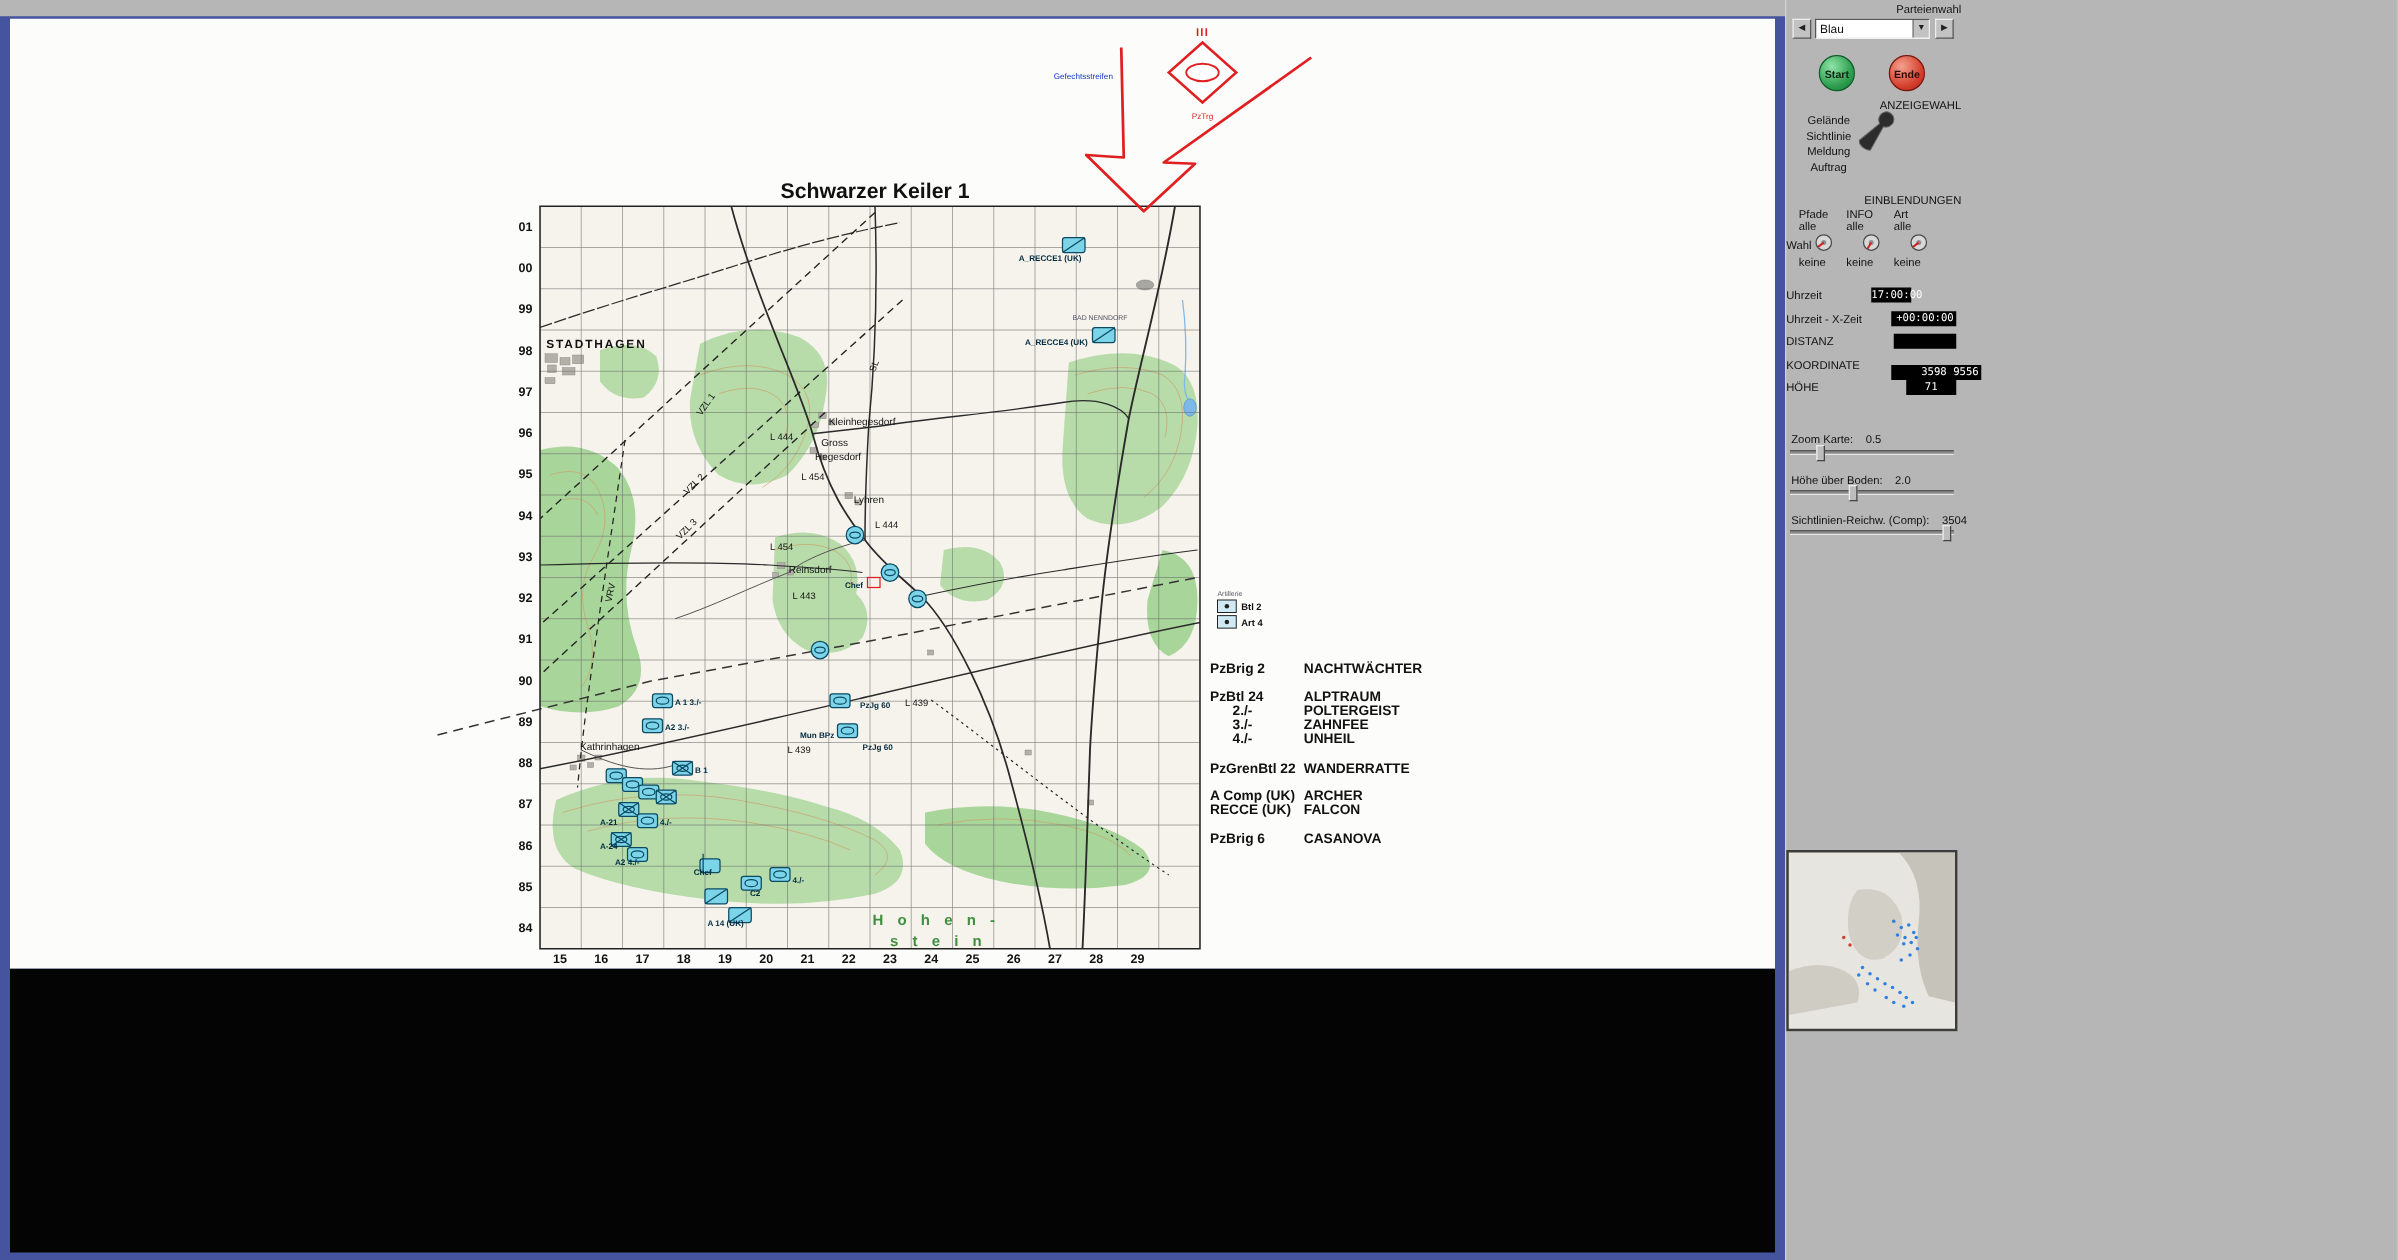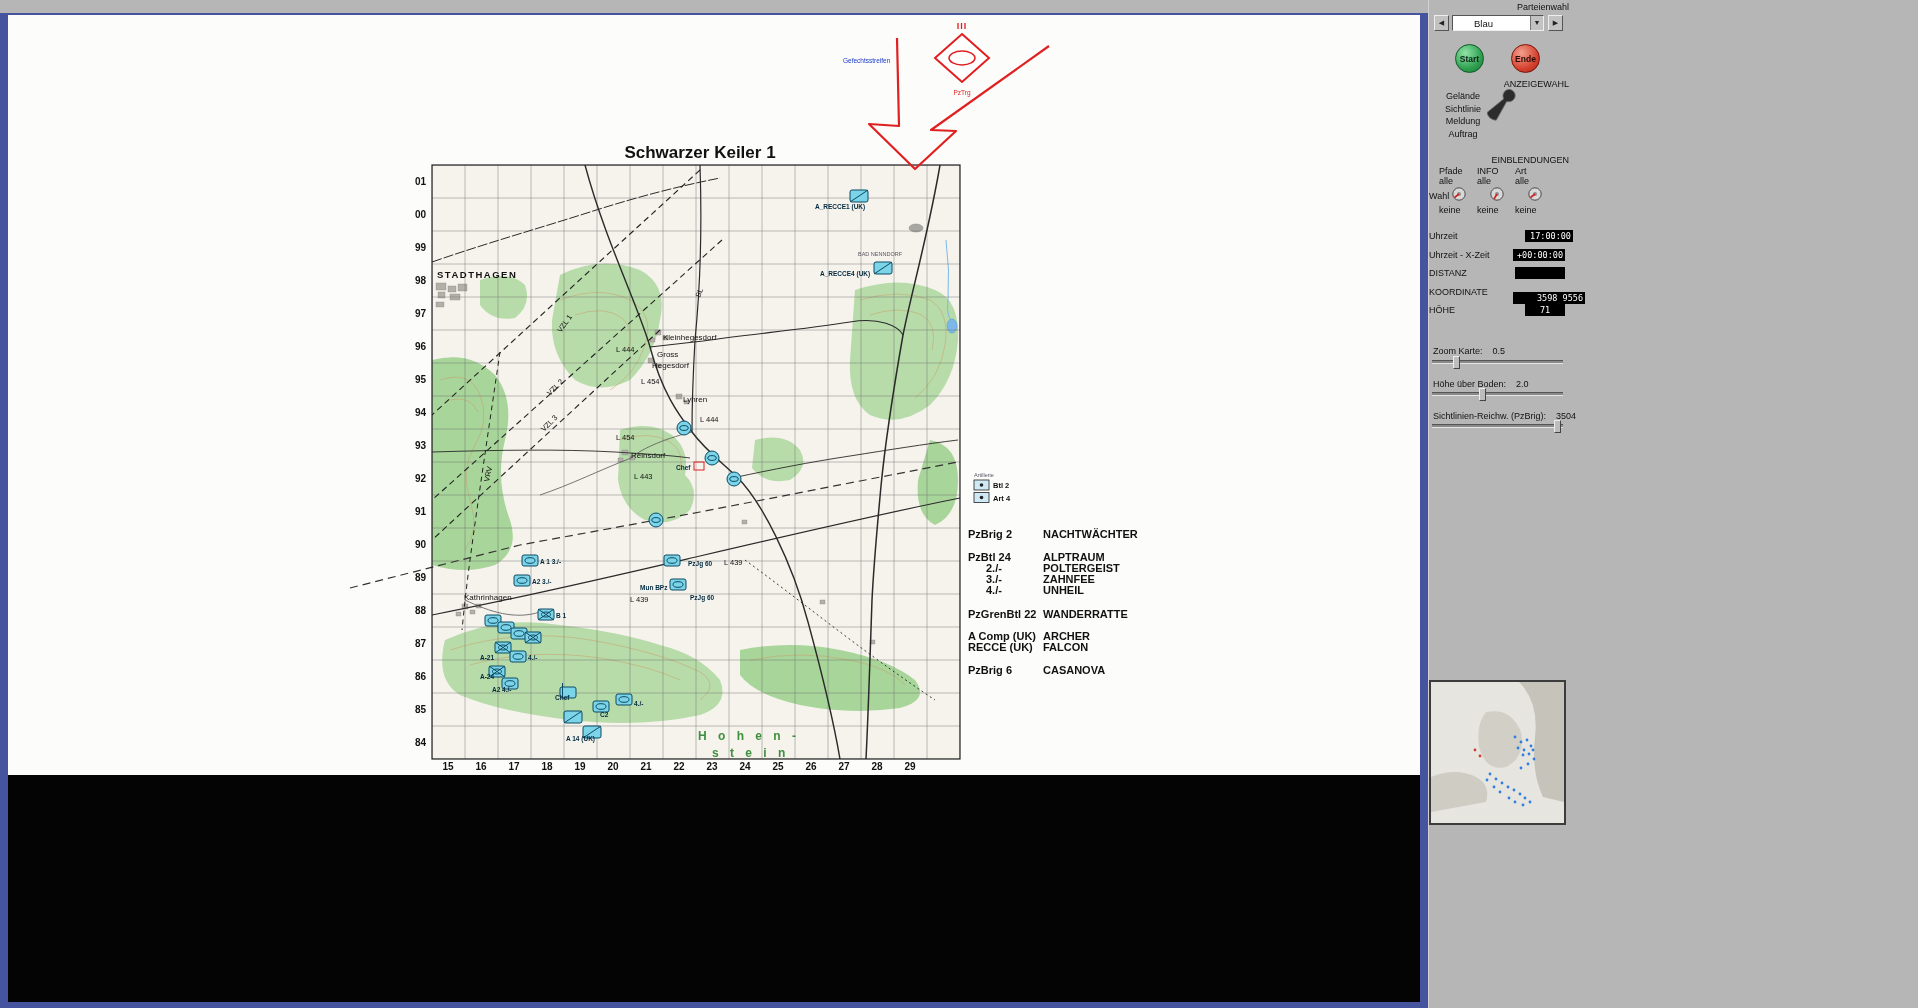--- a/index.html
+++ b/index.html
@@ -38,21 +38,21 @@
   
   .panel{position:absolute;left:1428px;top:0;width:490px;height:1008px;background:#b6b6b6;
          border-left:1px solid #d2d2d2;font-size:9px;color:#111}
   .pcol{position:absolute;left:0;top:0;width:140px;height:100%}
   .pcol .abs{position:absolute}
   .center{width:140px;text-align:right}
   .arrowbtn{position:absolute;width:15px;height:16px;background:#c2c2c2;border:1px solid;
             border-color:#eee #555 #555 #eee;font-size:7px;line-height:14px;text-align:center;padding:0;color:#222}
   .dropdown{position:absolute;left:23px;top:15px;width:92px;height:16px;background:#fff;
             border:1px solid;border-color:#555 #eee #eee #555;display:flex;align-items:center;font-size:9.5px}
-  .dropdown .val{flex:1;padding-left:21px}
+  .dropdown .val{flex:1;padding-left:3px}
   .dropdown .ddb{width:13px;height:14px;background:#c2c2c2;border-left:1px solid #777;
                  font-size:7px;text-align:center;line-height:14px;color:#222}
   .roundbtn{position:absolute;top:44px;width:29px;height:29px;border-radius:50%;font-size:8.5px;
             display:flex;align-items:center;justify-content:center;padding:0;color:#10241a;font-weight:bold}
   .btn-start{left:26px;background:radial-gradient(circle at 35% 30%,#8fe3a6,#2e9e4f 62%,#177a35);border:1px solid #0c5a26}
   .btn-ende{left:82px;background:radial-gradient(circle at 35% 30%,#f2a08e,#d5412e 62%,#a32417);border:1px solid #7a1208;color:#2e0a06}
   .opts{position:absolute;left:8px;top:90px;width:52px;text-align:center;line-height:12.5px}
   .pointer{position:absolute;left:58px;top:84px}
   .colhead{position:absolute;width:40px;text-align:left}
   .knob{position:absolute;width:14px;height:14px}
@@ -404,21 +404,21 @@
       <svg class="knob" style="left:99px;top:187px" viewBox="0 0 14 14">
         <circle class="kb" cx="7" cy="7" r="6.2"></circle>
           <circle class="kc" cx="7" cy="7" r="2"></circle>
           <line class="kn" x1="7" y1="7" x2="2.5" y2="10.5"></line>
       </svg>
       <span class="colhead" style="left:10px;top:205px">keine</span>
       <span class="colhead" style="left:48px;top:205px">keine</span>
       <span class="colhead" style="left:86px;top:205px">keine</span>
 
       <span class="rlabel" style="top:231px">Uhrzeit</span>
-      <span class="rbox" style="left:96px;top:230px;width:48px">17:00:00</span>
+      <span class="rbox" style="left:68px;top:230px;width:32px">17:00:00</span>
       <span class="rlabel" style="top:250px">Uhrzeit - X-Zeit</span>
       <span class="rbox" style="left:84px;top:249px;width:52px">+00:00:00</span>
       <span class="rlabel" style="top:268px">DISTANZ</span>
       <span class="rbox" style="left:86px;top:267px;width:50px"></span>
       <span class="rlabel" style="top:287px">KOORDINATE</span>
       <span class="rbox" style="left:84px;top:292px;width:72px">3598 9556</span>
       <span class="rlabel" style="top:305px">HÖHE</span>
       <span class="rbox" style="left:96px;top:304px;width:40px;text-align:center;padding-right:0">71</span>
 
       <div class="slabel" style="top:346px">
@@ -427,21 +427,21 @@
       <div class="track" style="top:360px">
         <div class="thumb" style="left:16%"></div>
       </div>
       <div class="slabel" style="top:379px">
         <span>Höhe über Boden:</span><span class="v">2.0</span>
       </div>
       <div class="track" style="top:392px">
         <div class="thumb" style="left:36%"></div>
       </div>
       <div class="slabel" style="top:411px">
-        <span>Sichtlinien-Reichw. (PzBrig):</span><span class="v">3504</span>
+        <span>Sichtlinien-Reichw. (Comp):</span><span class="v">3504</span>
       </div>
       <div class="track" style="top:424px">
         <div class="thumb" style="left:93%"></div>
       </div>
 
       <div class="minimap">
         <svg width="133" height="141" viewBox="0 0 133 141">
           <path d="M88,0 Q108,20 104,55 Q100,90 112,115 L133,120 L133,0 Z" fill="#c6c3bb"></path>
           <path d="M55,30 Q80,25 90,50 Q95,75 75,85 Q55,90 48,65 Q45,42 55,30 Z" fill="#d2cfc7"></path>
           <path d="M0,95 Q25,85 45,95 Q60,103 55,120 L0,130 Z" fill="#cfccc4"></path>

